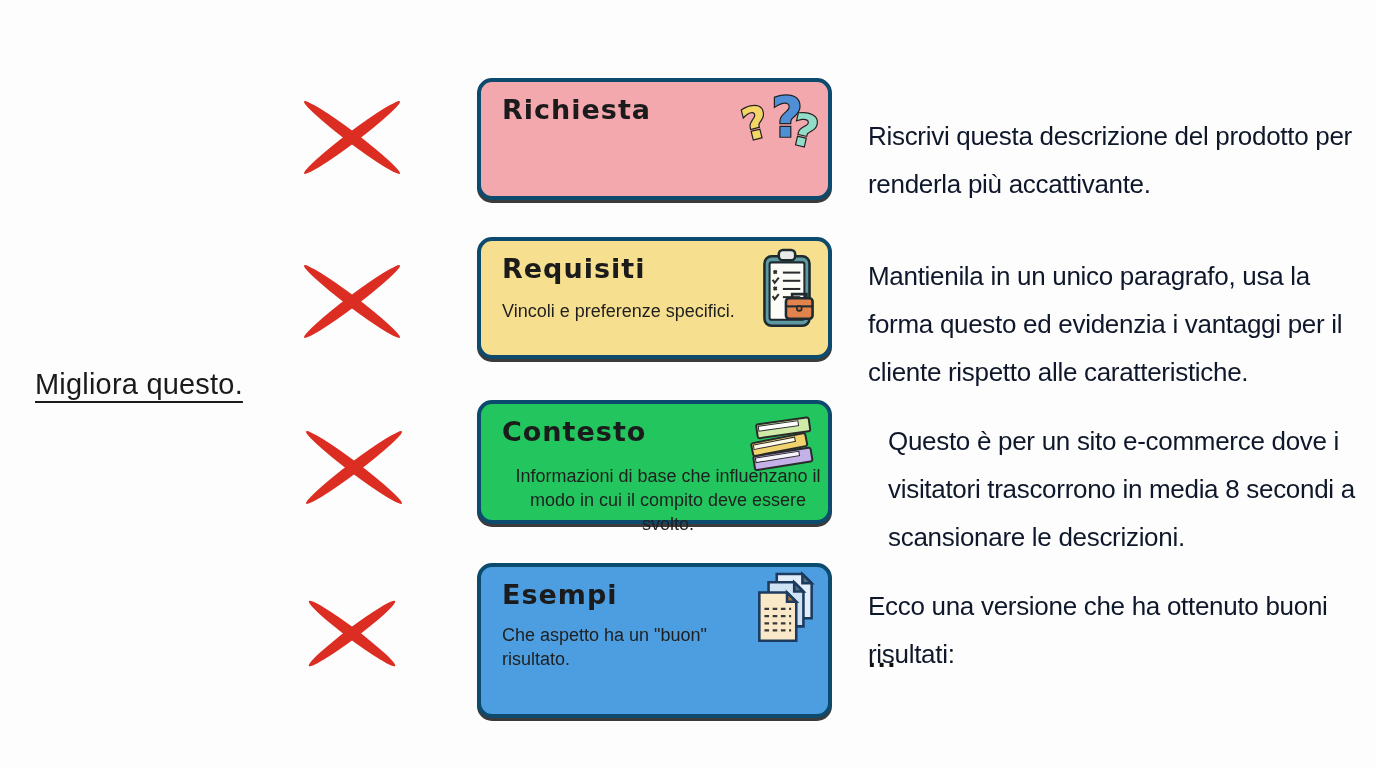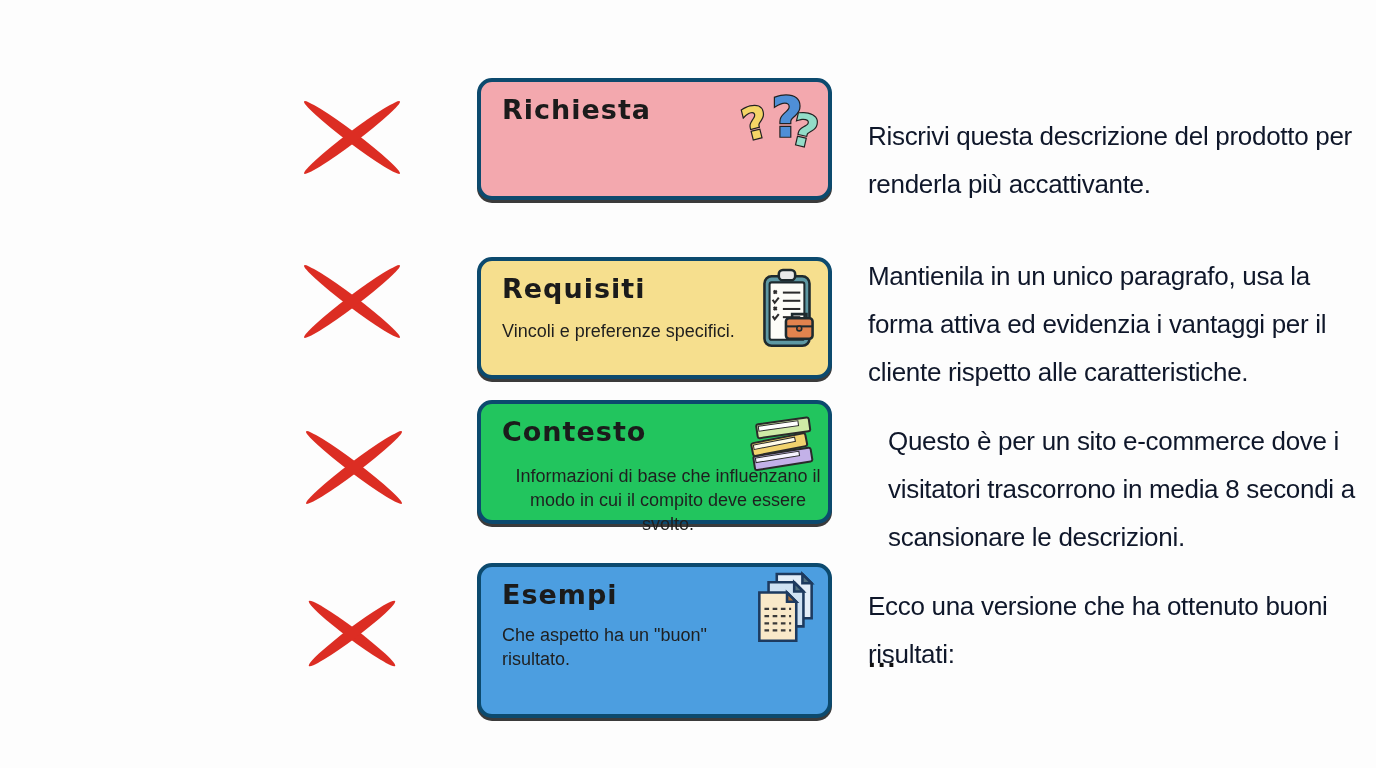--- a/index.html
+++ b/index.html
@@ -65,20 +65,21 @@
   .note.n2{top:226px;}
   .note.n3{top:391px;margin-left:20px;}
   .note.n4{top:556px;}
   #ellipsis{position:absolute;left:868px;top:642px;font-size:28px;font-weight:700;letter-spacing:2px;color:#111;}
 </style>
 </head>
 <body>
 
 <div id="canvas">
 
+  <div id="headline">Migliora questo.</div>
 
   <div class="xmark m1">
       <i class="s1"></i>
       <i class="s2"></i>
     </div>
   <div class="xmark m2">
       <i class="s1"></i>
       <i class="s2"></i>
     </div>
   <div class="xmark m3">
@@ -96,21 +97,21 @@
       <svg width="82" height="70" viewBox="0 0 84 70">
         <g font-family="DejaVu Sans,sans-serif" font-weight="bold" stroke="#222" stroke-width="2.5" paint-order="stroke">
           <text x="34" y="48" font-size="56" fill="#4f8fd6">?</text>
           <text x="4" y="50" font-size="45" fill="#f4d566" transform="rotate(-14 20 32)">?</text>
           <text x="56" y="58" font-size="45" fill="#93dcc8" transform="rotate(13 66 40)">?</text>
         </g>
       </svg>
     </span>
   </div>
 
-  <div class="card c2" style="background: rgb(246, 223, 142); margin-top: 20px;">
+  <div class="card c2" style="background: rgb(246, 223, 142);">
     <div class="title">Requisiti</div>
     <div class="body">Vincoli e preferenze specifici.</div>
     <span class="icon">
       <svg width="60" height="86" viewBox="0 0 58 84">
         <rect x="6" y="9" width="44" height="68" rx="7" fill="#5d98a3" stroke="#1e2a2e" stroke-width="2.5"></rect>
         <rect x="11" y="15" width="34" height="56" rx="2" fill="#fdfdf8" stroke="#1e2a2e" stroke-width="2"></rect>
         <rect x="20" y="3" width="16" height="10" rx="4" fill="#e9e9e9" stroke="#1e2a2e" stroke-width="2.5"></rect>
         <g stroke="#2b2b2b" stroke-width="2" fill="none">
           <line x1="24" y1="25" x2="41" y2="25"></line>
             <line x1="24" y1="33" x2="41" y2="33"></line>
@@ -169,18 +170,18 @@
           <line x1="10" y1="37" x2="36" y2="37"></line>
           <line x1="10" y1="44" x2="36" y2="44"></line>
           <line x1="10" y1="51" x2="36" y2="51"></line>
           <line x1="10" y1="58" x2="36" y2="58"></line>
         </g>
       </svg>
     </span>
   </div>
 
   <p class="note n1"><span>Riscrivi questa descrizione del prodotto per renderla più accattivante.</span></p>
-  <p class="note n2"><span>Mantienila in un </span><span class="b">unico paragrafo</span><span>, usa la </span><span class="b">forma attiva</span><span> ed evidenzia i </span><span class="b">vantaggi per il cliente</span><span> rispetto alle caratteristiche.</span></p>
+  <p class="note n2"><span>Mantienila in un </span><span class="b">unico paragrafo</span><span>, usa la </span><span class="b">forma questo</span><span> ed evidenzia i </span><span class="b">vantaggi per il cliente</span><span> rispetto alle caratteristiche.</span></p>
   <p class="note n3"><span>Questo è per un </span><span class="b">sito e-commerce</span><span> dove i visitatori trascorrono in media </span><span class="b">8 secondi</span><span> a scansionare le descrizioni.</span></p>
   <p class="note n4"><span>Ecco una versione che ha ottenuto buoni risultati:</span></p>
   <div id="ellipsis">...</div>
 
 </div>
 
 </body></html>

